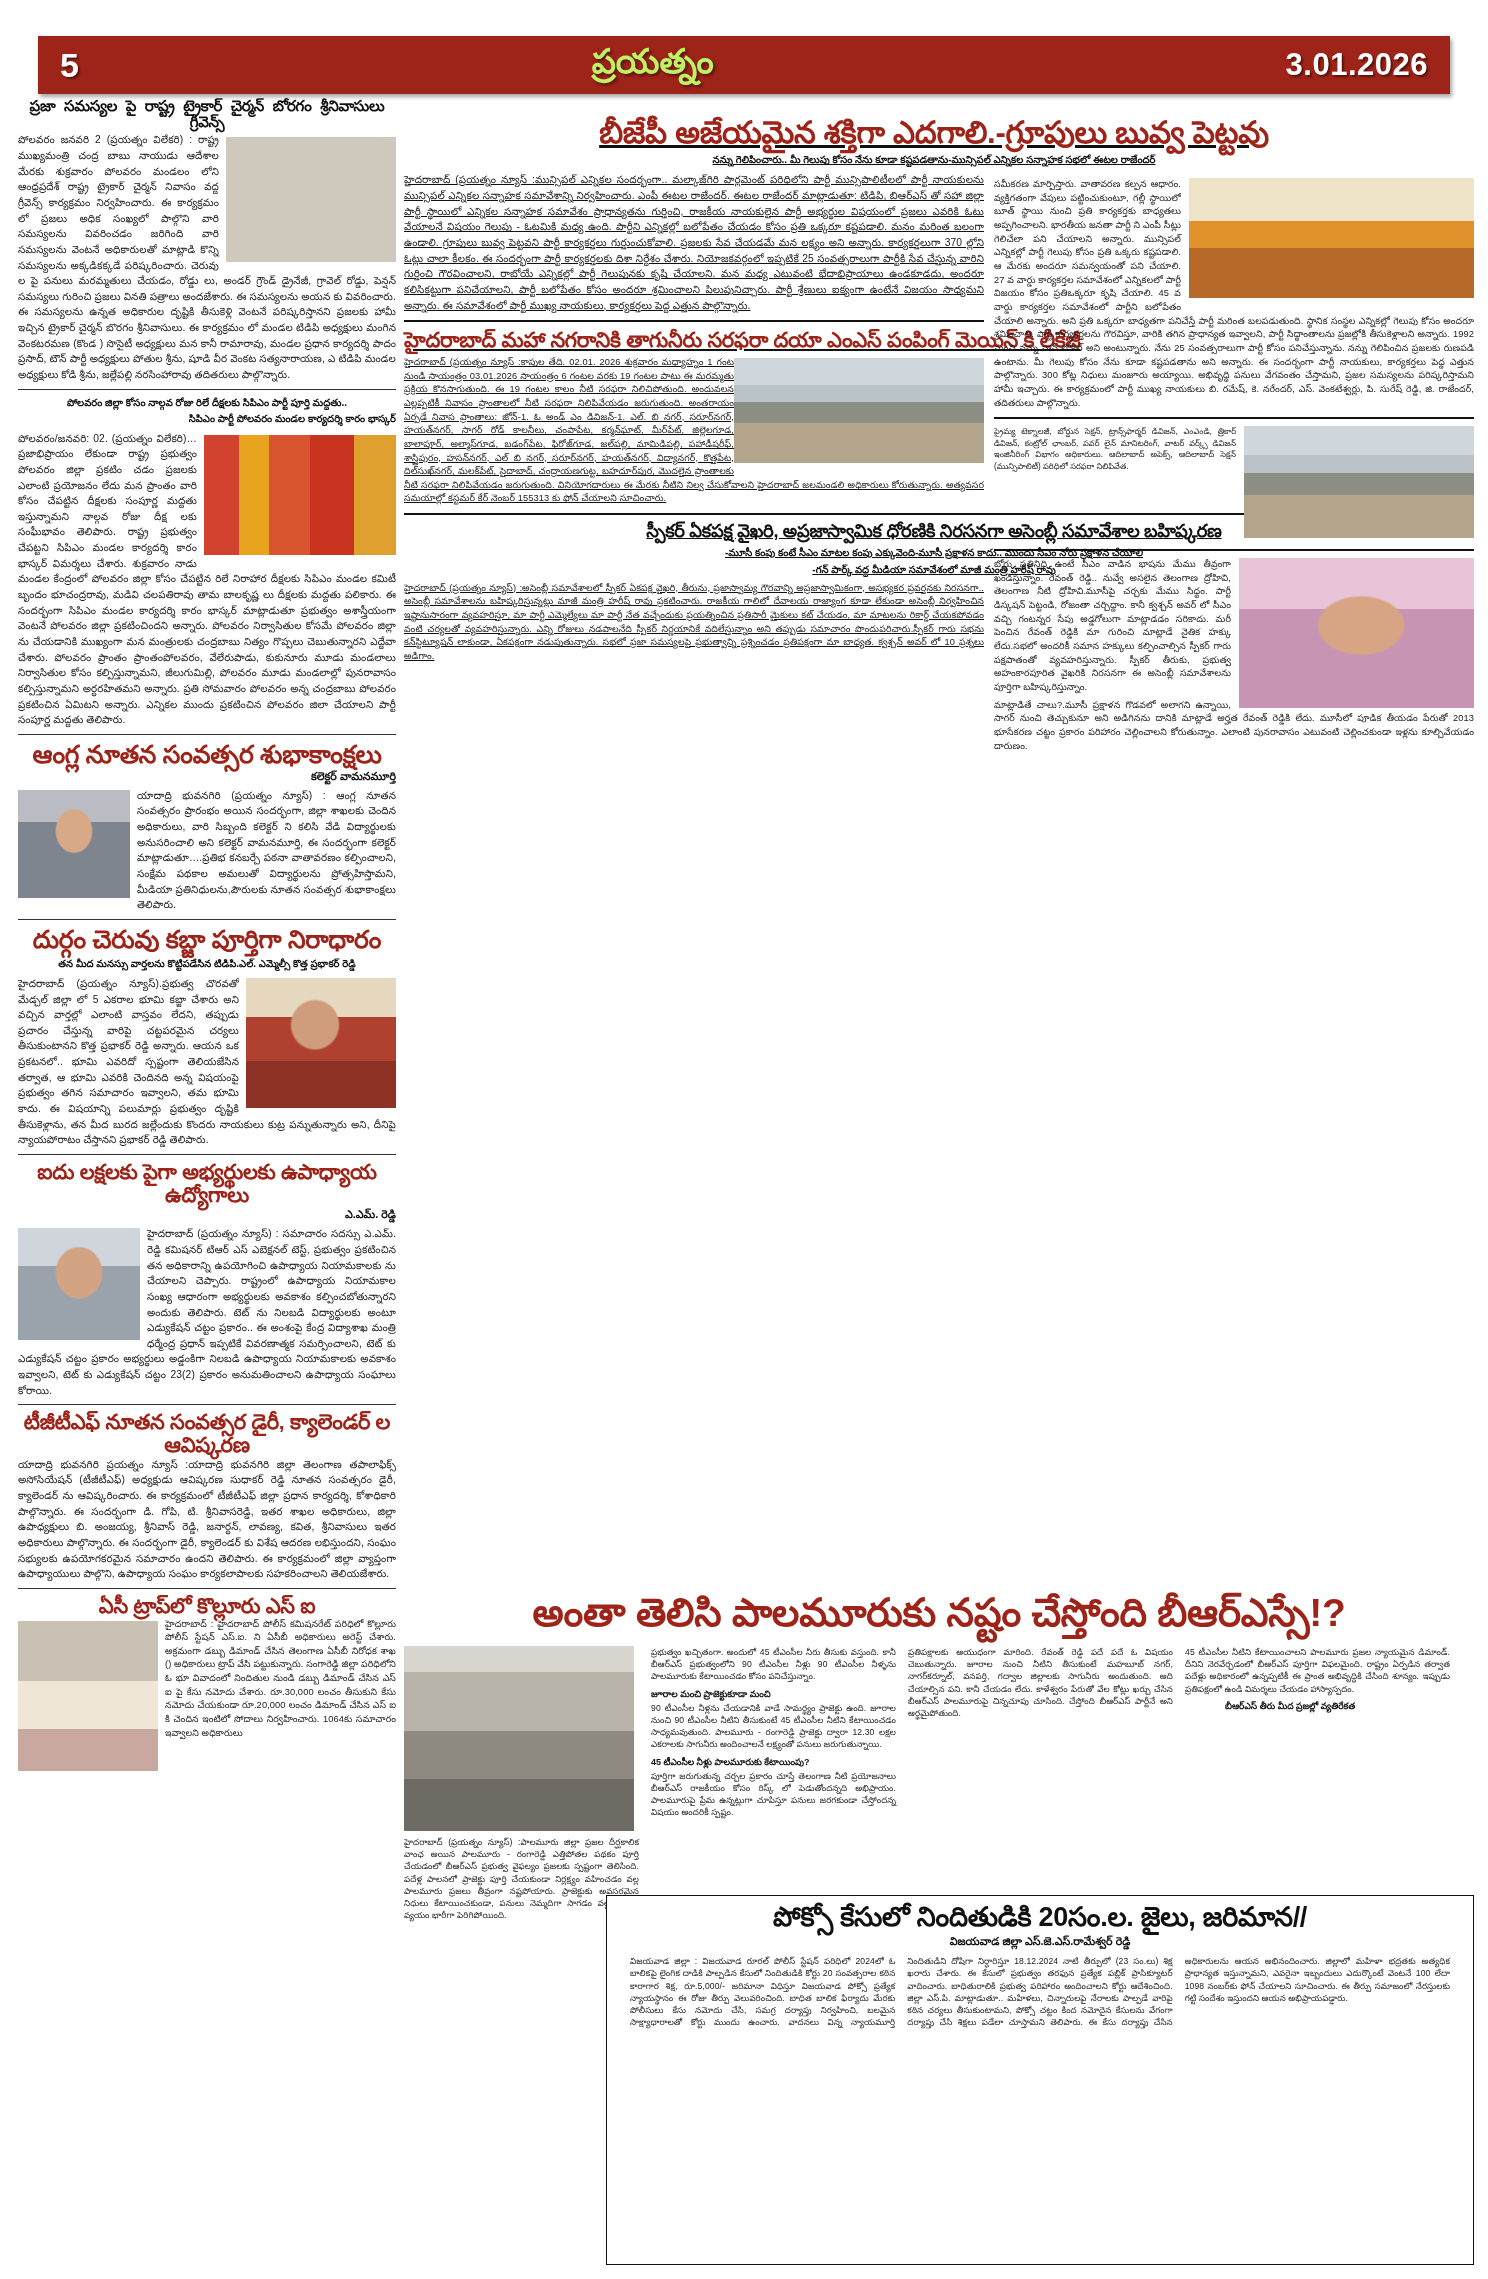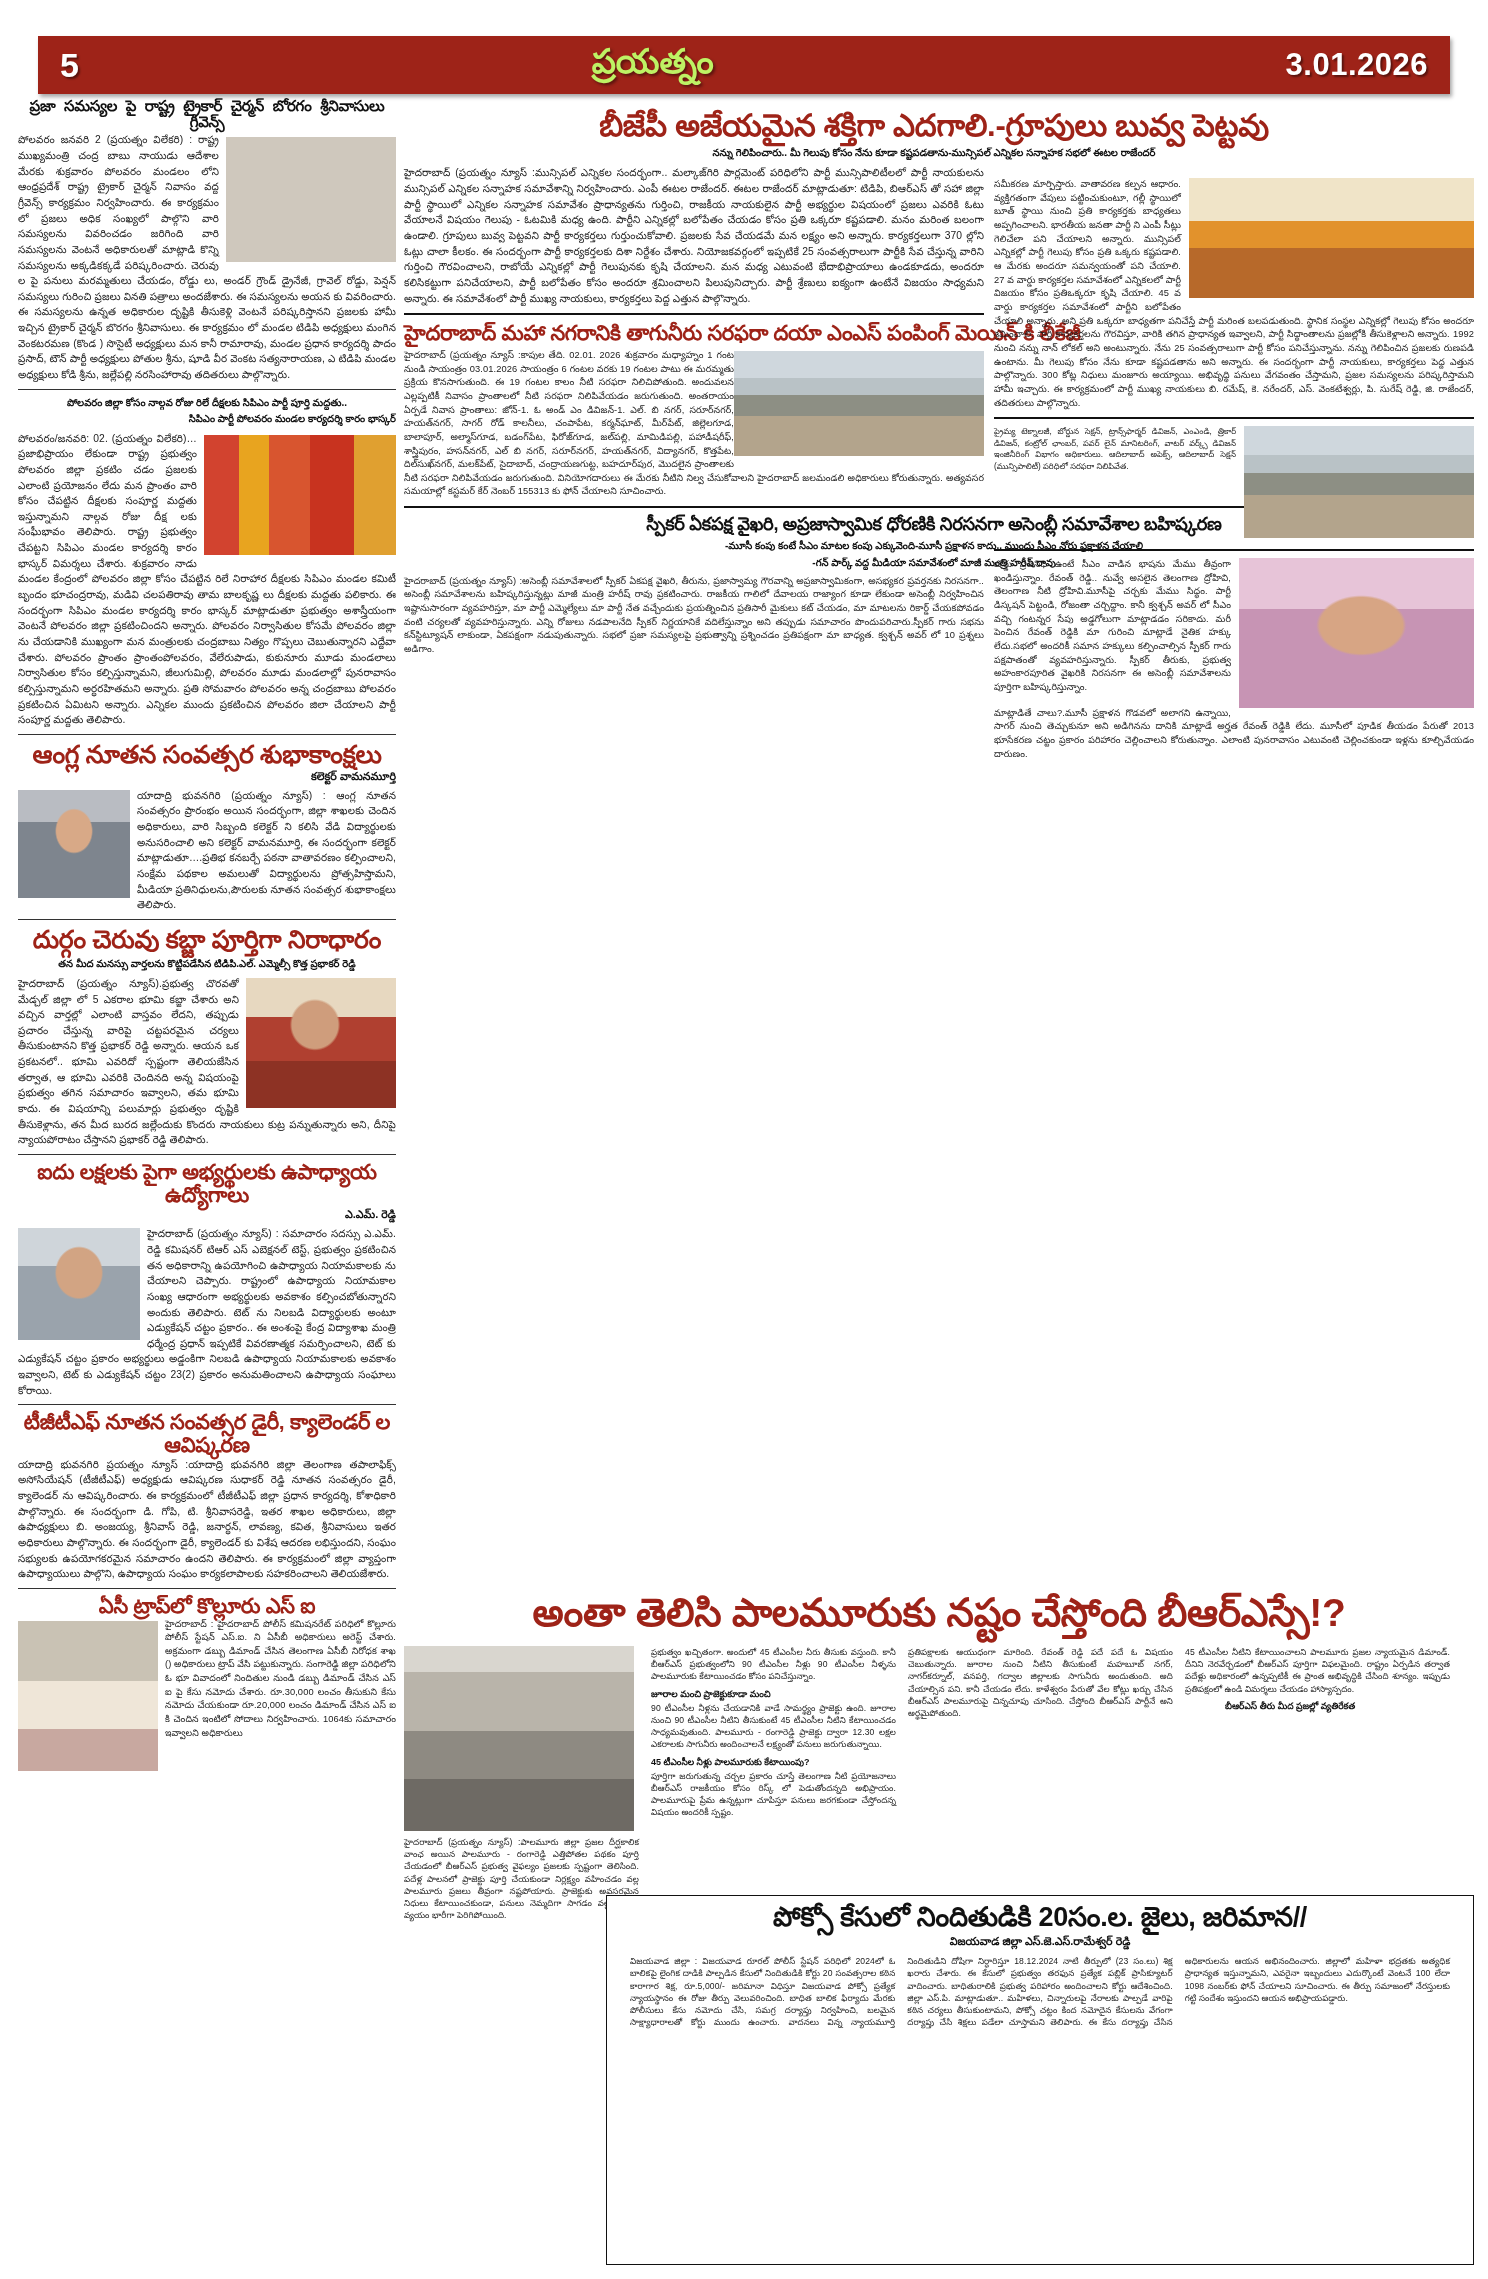--- a/index.html
+++ b/index.html
@@ -32,21 +32,21 @@
   }
   .masthead .date {
     color:#fff; font-size:31px; font-weight:bold; letter-spacing:.5px;
     text-shadow:2px 2px 2px rgba(0,0,0,.45);
   }
 
   
   .page { position:absolute; left:14px; top:100px; width:1460px; }
 
   .col-left   { position:absolute; left:4px;   top:0; width:378px; }
-  .col-mid    { position:absolute; left:390px; top:9px; width:580px; }
+  .col-mid    { position:absolute; left:390px; top:16px; width:580px;text-decoration:underline; }
   .col-right  { position:absolute; left:980px; top:0; width:480px; }
 
   
   .body-text {
     font-size:10.3px; line-height:1.52; text-align:justify;
     color:#1a1a1a; letter-spacing:.1px;
     hyphens:auto; word-break:break-word;
   }
   .body-text.sm { font-size:9.3px; line-height:1.47; }
   .body-text.xs { font-size:8.6px; line-height:1.42; }
@@ -264,21 +264,21 @@
     <div class="rule-thick"></div>
 
     <div class="photo ph-canal" style="width:230px;height:112px;float:right;margin:0 0 4px 8px;"></div>
     <div class="caption">ప్రైమ్య టెక్నాలజీ, బోర్డున సెక్షన్, ట్రాన్స్‌ఫార్మర్ డివిజన్, ఎంఎండి, త్రికార్ డివిజన్, కంట్రోల్ ఛాంబర్, పవర్ లైన్ మానిటరింగ్, వాటర్ వర్క్స్ డివిజన్ ఇంజినీరింగ్ విభాగం అధికారులు. ఆదిలాబాద్ అపెక్స్, ఆదిలాబాద్ సెక్షన్ (మున్సిపాలిటీ) పరిధిలో సరఫరా నిలిపివేత.</div>
     <div class="clear"></div>
 
     <div class="rule-thick"></div>
 
     <div class="photo ph-speaker" style="width:235px;height:150px;float:right;margin:0 0 4px 8px;"></div>
     <div class="body-text sm">బోర్డు ప్రతినిధి ఉంటే సీఎం వాడిన భాషను మేము తీవ్రంగా ఖండిస్తున్నాం. రేవంత్ రెడ్డి.. నువ్వే అసలైన తెలంగాణ ద్రోహివి, తెలంగాణ నీటి ద్రోహివి.మూసీపై చర్చకు మేము సిద్ధం. పార్టీ డిస్కషన్ పెట్టండి, రోజంతా చర్చిద్దాం. కానీ క్వశ్చన్ అవర్ లో సీఎం వచ్చి గంటన్నర సేపు అడ్డగోలుగా మాట్లాడడం సరికాదు. మరీ పెంచిన రేవంత్ రెడ్డికి మా గురించి మాట్లాడే నైతిక హక్కు లేదు.సభలో అందరికీ సమాన హక్కులు కల్పించాల్సిన స్పీకర్ గారు పక్షపాతంతో వ్యవహరిస్తున్నారు. స్పీకర్ తీరుకు, ప్రభుత్వ అహంకారపూరిత వైఖరికి నిరసనగా ఈ అసెంబ్లీ సమావేశాలను పూర్తిగా బహిష్కరిస్తున్నాం.</div>
-    <div class="body-text sm" style="margin-top:12px;">మాట్లాడితే చాలు?.మూసీ ప్రక్షాళన గొడవలో అలాగని ఉన్నాయి, సాగర్ నుంచి తెచ్చుకునూ అని అడిగినను దానికి మాట్లాడే అర్హత రేవంత్ రెడ్డికి లేదు. మూసీలో పూడిక తీయడం పేరుతో 2013 భూసేకరణ చట్టం ప్రకారం పరిహారం చెల్లించాలని కోరుతున్నాం. ఎలాంటి పునరావాసం ఎటువంటి చెల్లించకుండా ఇళ్లను కూల్చివేయడం దారుణం.</div>
+    <div class="body-text sm" style="margin-top:4px;">మాట్లాడితే చాలు?.మూసీ ప్రక్షాళన గొడవలో అలాగని ఉన్నాయి, సాగర్ నుంచి తెచ్చుకునూ అని అడిగినను దానికి మాట్లాడే అర్హత రేవంత్ రెడ్డికి లేదు. మూసీలో పూడిక తీయడం పేరుతో 2013 భూసేకరణ చట్టం ప్రకారం పరిహారం చెల్లించాలని కోరుతున్నాం. ఎలాంటి పునరావాసం ఎటువంటి చెల్లించకుండా ఇళ్లను కూల్చివేయడం దారుణం.</div>
     <div class="clear"></div>
 
   </div>
 
 </div>
 
 <div style="position:absolute;left:404px;top:1592px;width:1070px;">
   <div class="head-red" style="font-size:39px;">అంతా తెలిసి పాలమూరుకు నష్టం చేస్తోంది బీఆర్‌ఎస్సే!?</div>
 </div>
 

